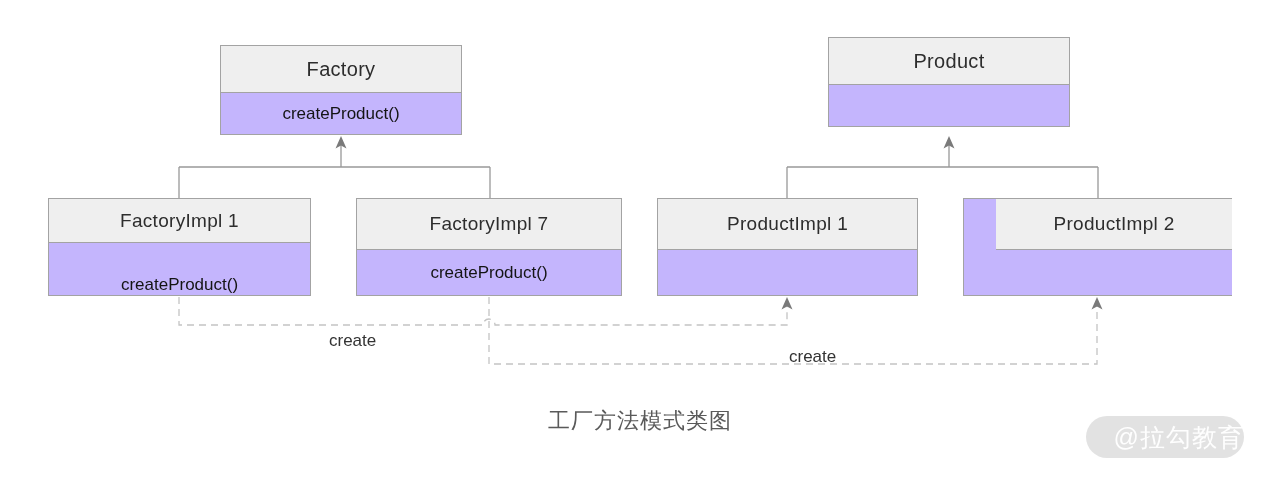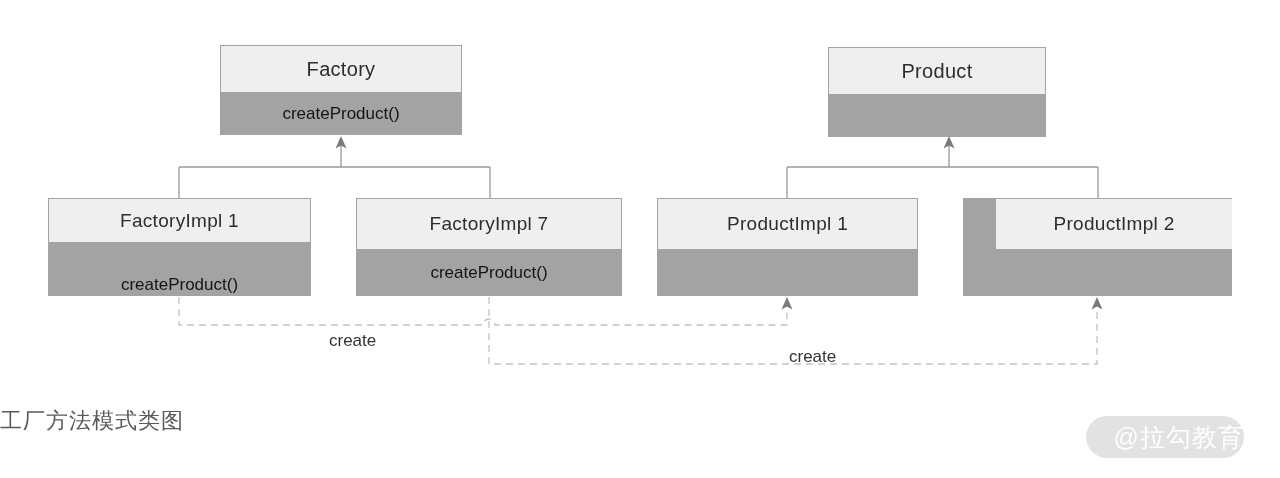--- a/index.html
+++ b/index.html
@@ -21,21 +21,21 @@
     top: 0;
     width: 1280px;
     height: 478px;
     z-index: 1;
   }
   .class-box {
     position: absolute;
     z-index: 2;
     box-sizing: border-box;
     border: 1px solid #a3a3a3;
-    background: #a3a3a3;
+    background: #c4b5fd;
     display: flex;
     flex-direction: column;
   }
   .class-box.clipped-right {
     border-right: none;
   }
   .class-box .hdr {
     box-sizing: border-box;
     background: #efefef;
     border-bottom: 1px solid #a3a3a3;
@@ -62,20 +62,21 @@
     font-size: 17px;
     color: #333333;
     white-space: nowrap;
   }
   .diagram-caption {
     position: absolute;
     z-index: 3;
     left: 0;
     top: 406px;
     width: 100%;
+    text-align: center;
     font-size: 22px;
     color: #5a5a5a;
     letter-spacing: 1px;
   }
   .watermark {
     position: absolute;
     z-index: 4;
     left: 1086px;
     top: 416px;
     width: 158px;
@@ -108,21 +109,21 @@
 
     <path d="M489,297 V364 H1097 V303" fill="none" stroke="#c4c4c4" stroke-width="1.3" stroke-dasharray="7,5"></path>
     <path d="M1097,297 L1091.5,309.5 L1097,306.5 L1102.5,309.5 Z" fill="#7a7a7a"></path>
   </svg>
 
   <div class="class-box row-top" style="left:220px; top:45px; width:242px; height:90px;">
     <div class="hdr">Factory</div>
     <div class="bdy">createProduct()</div>
   </div>
 
-  <div class="class-box row-top" style="left:828px; top:47px; width:218px; height:90px;gap:36px;">
+  <div class="class-box row-top" style="left:828px; top:37px; width:242px; height:90px;gap:36px;">
     <div class="hdr">Product</div>
     <div class="bdy"></div>
   </div>
 
   <div class="class-box row-impl" style="left:48px; top:198px; width:263px; height:98px;gap:32px;">
     <div class="hdr">FactoryImpl 1</div>
     <div class="bdy">createProduct()</div>
   </div>
 
   <div class="class-box row-impl" style="left:356px; top:198px; width:266px; height:98px;">

